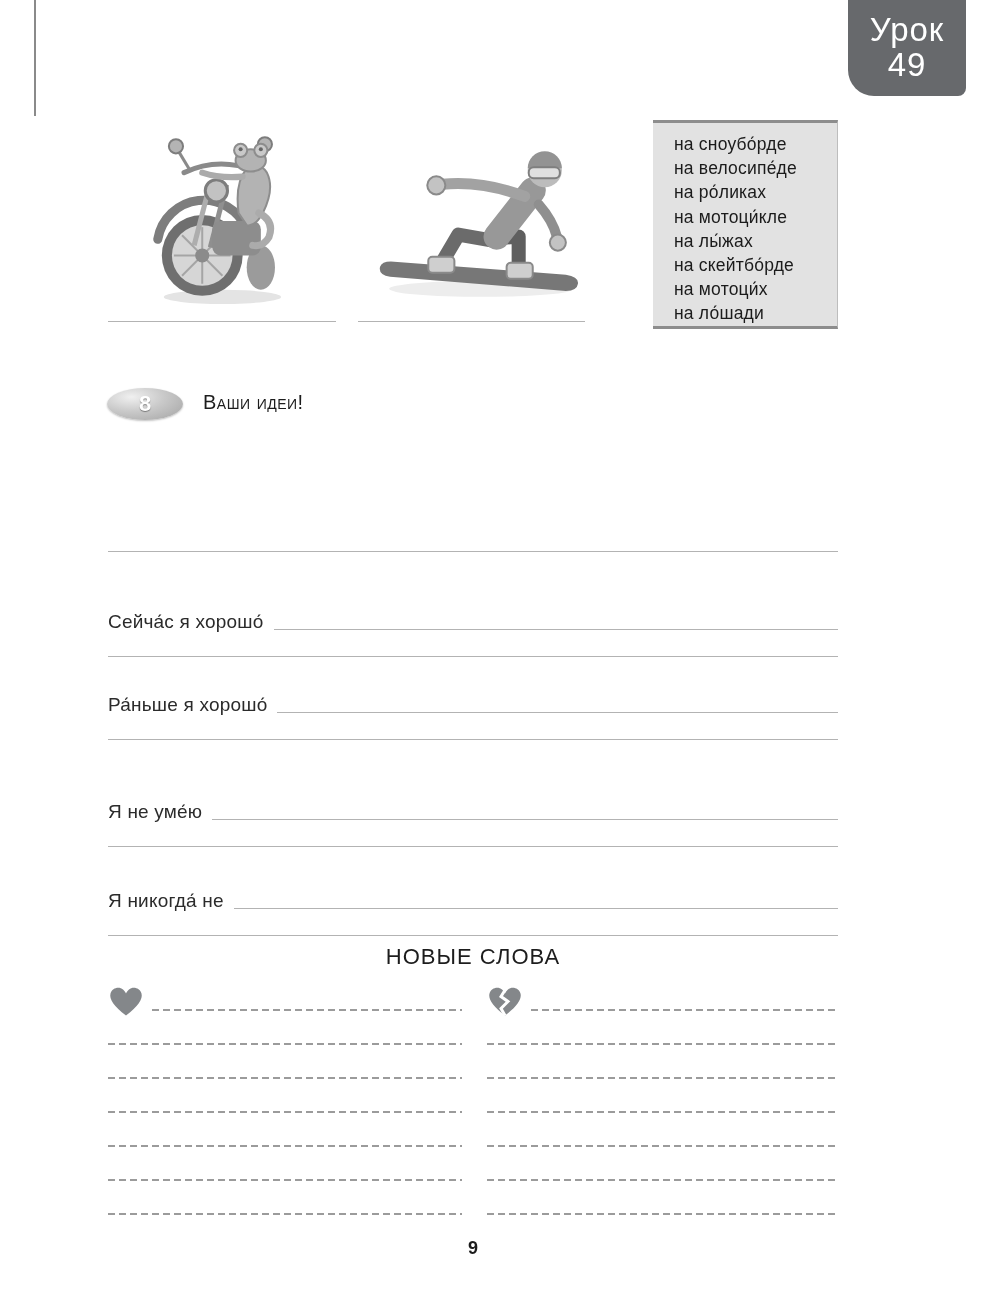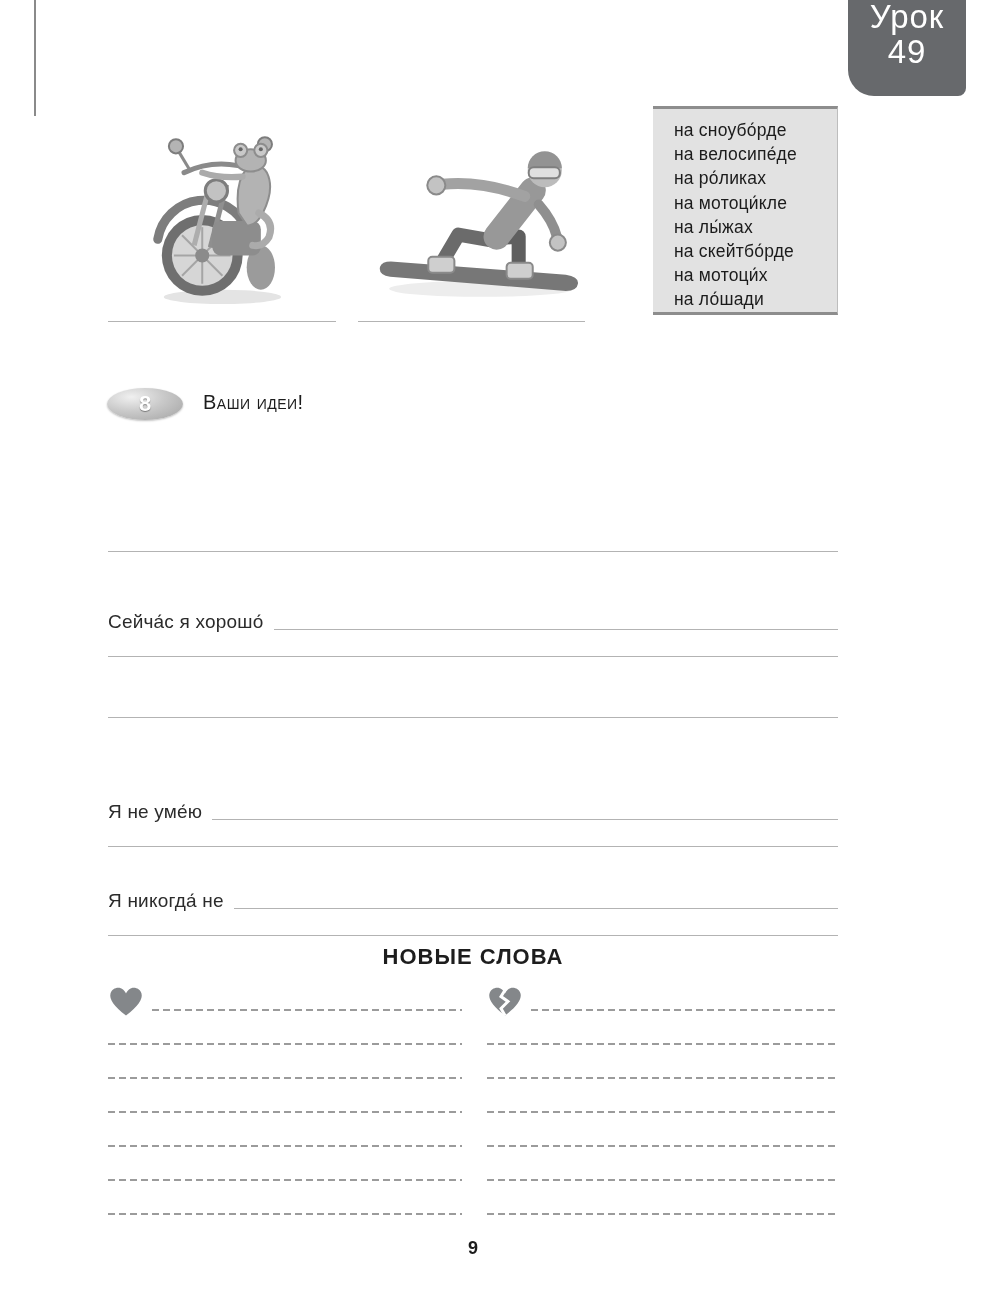--- a/index.html
+++ b/index.html
@@ -3,49 +3,49 @@
 <meta charset="utf-8">
 <style>
   html,body{margin:0;padding:0;background:#fff;}
   .page{position:relative;width:1000px;height:1300px;background:#ffffff;
         font-family:"Liberation Sans",sans-serif;overflow:hidden;color:#222;}
 
   .left-rule{position:absolute;left:34px;top:0;width:2px;height:116px;background:#8a8a8a;}
 
   .lesson-box{position:absolute;left:848px;top:0;width:118px;height:96px;background:#67696c;
               border-radius:0 0 8px 26px;color:#fff;display:flex;flex-direction:column;
-              align-items:center;line-height:1.06;font-size:33px;font-weight:400;letter-spacing:1px;}
+              align-items:center;justify-content:center;line-height:1.06;font-size:33px;font-weight:400;letter-spacing:1px;}
 
   .img-block{position:absolute;}
   .img-motorcycle{left:148px;top:116px;width:160px;height:192px;}
   .img-snowboarder{left:366px;top:128px;width:226px;height:176px;}
   .caption-line{position:absolute;top:321px;border-top:1px solid #b3b3b3;height:0;}
   .caption-line.c1{left:108px;width:228px;}
   .caption-line.c2{left:358px;width:227px;}
 
-  .word-box{position:absolute;left:653px;top:106px;width:185px;height:209px;background:#e2e2e2;
+  .word-box{position:absolute;left:653px;top:120px;width:185px;height:209px;background:#e2e2e2;
             border-top:3px solid #8d8d8d;border-bottom:3px solid #8d8d8d;border-right:1px solid #bdbdbd;
             box-sizing:border-box;padding:9px 0 0 21px;}
   .word-box .word{font-size:17.5px;line-height:24.2px;color:#1b1b1b;letter-spacing:.2px;white-space:nowrap;}
 
   .ex-badge{position:absolute;left:107px;top:388px;width:76px;height:32px;border-radius:50%;
             background:radial-gradient(ellipse at 32% 28%, #f0f0f0 0%, #c9c9c9 45%, #a2a2a2 100%);
             box-shadow:0 1px 2px rgba(0,0,0,.25);display:flex;align-items:center;justify-content:center;}
   .ex-badge span{color:#fff;font-weight:bold;font-size:22px;text-shadow:0 1px 1px rgba(0,0,0,.4);}
   .ex-title{position:absolute;left:203px;top:391px;font-size:20px;font-weight:normal;
             font-variant:small-caps;letter-spacing:.5px;color:#1d1d1d;}
 
   .prompt{position:absolute;left:108px;width:730px;}
   .prompt-row{display:flex;align-items:flex-end;height:22px;}
   .prompt-text{font-size:19px;color:#2b2b2b;letter-spacing:.2px;white-space:nowrap;}
   .inline-line{flex:1;border-bottom:1px solid #b3b3b3;margin:0 0 3px 10px;}
   .full-line{border-bottom:1px solid #b3b3b3;margin-top:23px;height:0;}
 
   .nw-title{position:absolute;left:108px;top:944px;width:730px;text-align:center;
-            font-size:22px;font-weight:bold;letter-spacing:1px;color:#1d1d1d;}
+            font-size:22px;font-weight:normal;letter-spacing:1px;color:#1d1d1d;}
 
   .nw-col{position:absolute;top:985px;height:240px;}
   .nw-col.left{left:108px;width:354px;}
   .nw-col.right{left:487px;width:351px;}
   .heart-row{position:absolute;left:0;top:0;right:0;height:38px;}
   .heart-row svg{position:absolute;left:0;top:0;width:36px;height:33px;}
   .heart-row .dash{position:absolute;left:44px;right:0;top:24px;}
   .dash,.dash-line{height:2px;background:repeating-linear-gradient(90deg,#9b9b9b 0 7px,transparent 7px 11px);}
   .dash-line{position:absolute;left:0;right:0;}
 
@@ -140,20 +140,24 @@
     <div class="full-line"></div>
   </div>
   <div class="prompt" style="top:611px">
     <div class="prompt-row">
       <span class="prompt-text">Сейча́с я хорошо́</span>
       <span class="inline-line"></span>
     </div>
     <div class="full-line"></div>
   </div>
   <div class="prompt" style="top:694px">
+    <div class="prompt-row">
+      <span class="prompt-text">Ра́ньше я хорошо́</span>
+      <span class="inline-line"></span>
+    </div>
     <div class="full-line"></div>
   </div>
   <div class="prompt" style="top:801px">
     <div class="prompt-row">
       <span class="prompt-text">Я не уме́ю</span>
       <span class="inline-line"></span>
     </div>
     <div class="full-line"></div>
   </div>
   <div class="prompt" style="top:890px">

